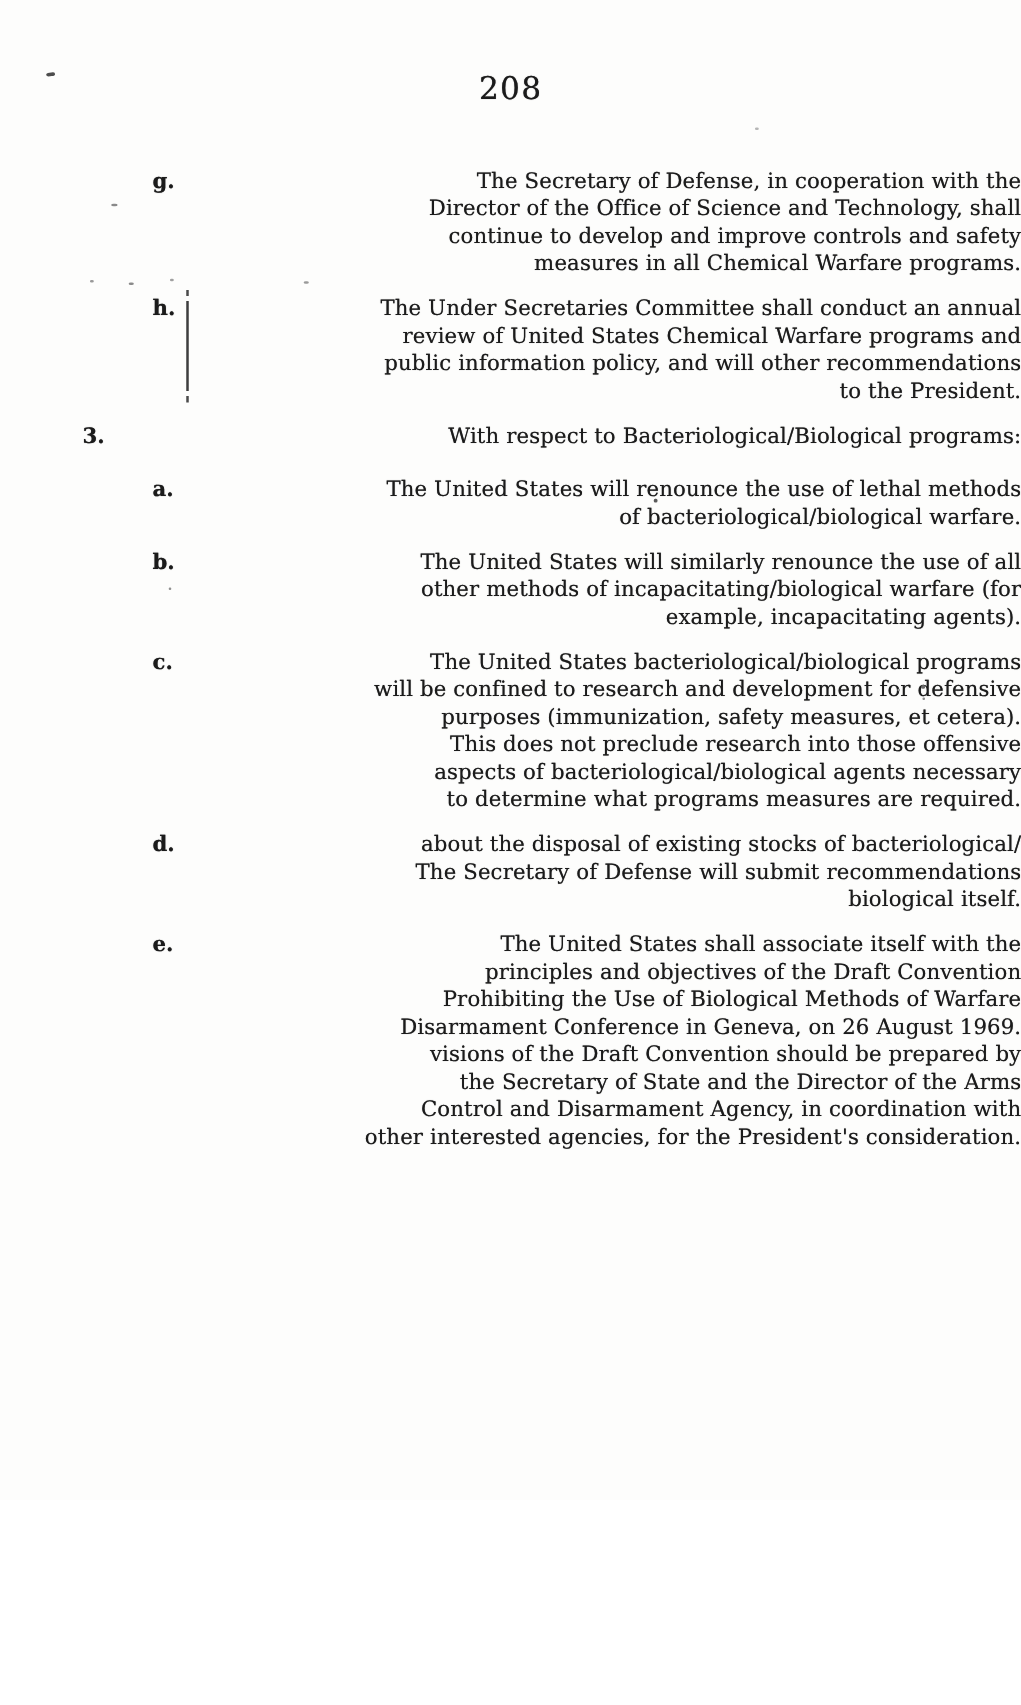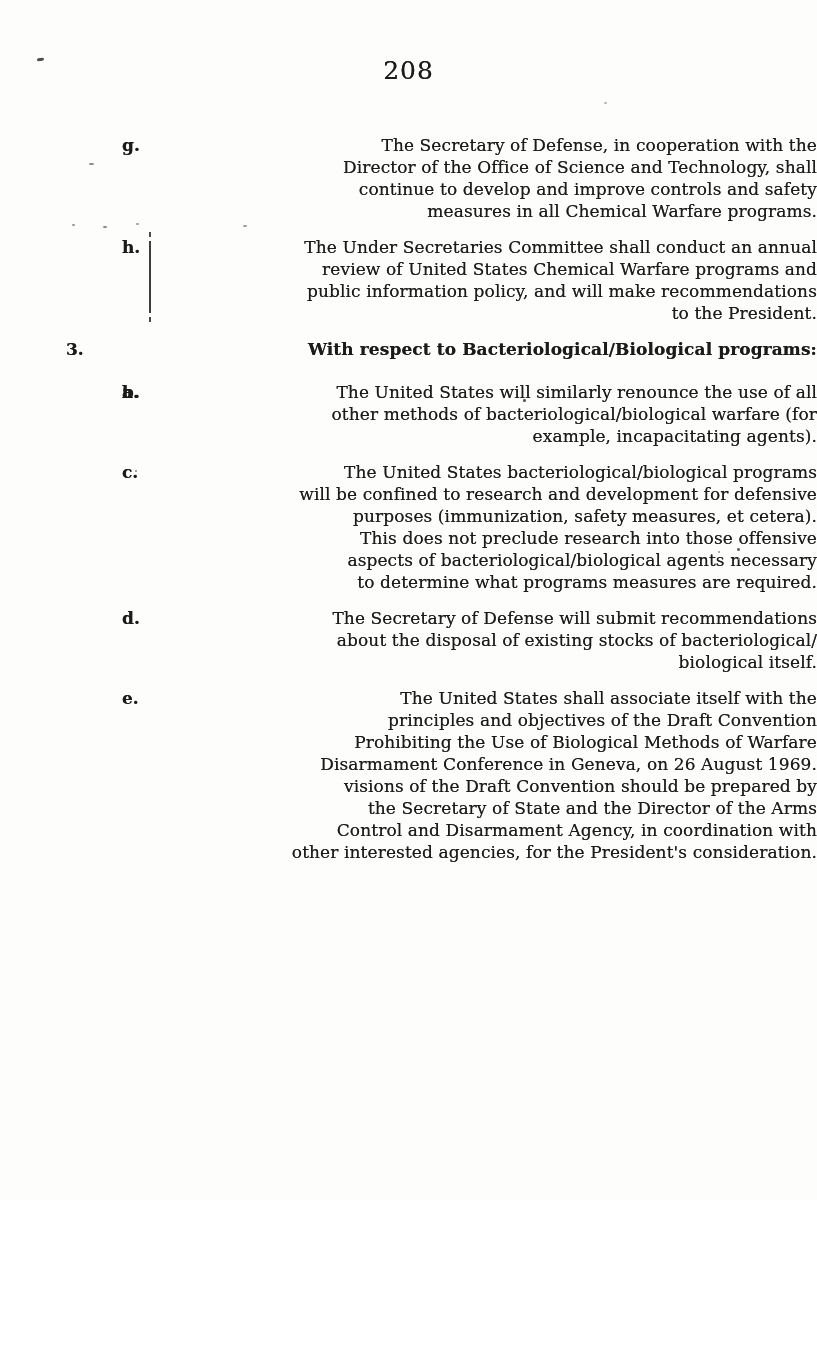--- a/index.html
+++ b/index.html
@@ -19,21 +19,21 @@
   }
   .content{position:absolute;top:134px;left:0;right:0;}
   .item{position:relative;margin-bottom:14px;}
   .item .label{
     position:absolute;left:122px;top:0;
     font-weight:bold;font-size:17px;line-height:22px;
     text-shadow:0 0 0.6px rgba(27,27,27,0.8);
   }
   .item .body{margin-left:176px;}
   .item.toplevel .label{left:66px;}
-  .item.toplevel .body{margin-left:124px;font-weight:bold;}
+  .item.toplevel .body{margin-left:124px;}
   .item.toplevel{margin-bottom:21px;}
   .line{
     font-size:17px;line-height:22px;white-space:nowrap;
     letter-spacing:0.1px;
     text-shadow:0 0 0.55px rgba(27,27,27,0.72);
     text-align:right;
   }
   .margin-line{
     position:absolute;left:149px;top:-4px;width:2px;height:90px;
     background:linear-gradient(to bottom,
@@ -61,62 +61,66 @@
         <div class="line">measures in all Chemical Warfare programs.</div>
       </div>
     </div>
 
     <div class="item">
       <span class="label">h.</span>
       <span class="margin-line"></span>
       <div class="body">
         <div class="line">The Under Secretaries Committee shall conduct an annual</div>
         <div class="line">review of United States Chemical Warfare programs and</div>
-        <div class="line">public information policy, and will make recommendations</div>
+        <div class="line">public information policy, and will other recommendations</div>
         <div class="line">to the President.</div>
       </div>
     </div>
 
     <div class="item toplevel">
       <span class="label">3.</span>
       <div class="body">
         <div class="line">With respect to Bacteriological/Biological programs:</div>
       </div>
     </div>
 
     <div class="item">
       <span class="label">a.</span>
+      <div class="body">
+        <div class="line">The United States will renounce the use of lethal methods</div>
+        <div class="line">of bacteriological/biological warfare.</div>
+      </div>
     </div>
 
     <div class="item">
       <span class="label">b.</span>
       <div class="body">
         <div class="line">The United States will similarly renounce the use of all</div>
-        <div class="line">other methods of bacteriological/biological warfare (for</div>
+        <div class="line">other methods of incapacitating/biological warfare (for</div>
         <div class="line">example, incapacitating agents).</div>
       </div>
     </div>
 
     <div class="item">
       <span class="label">c.</span>
       <div class="body">
         <div class="line">The United States bacteriological/biological programs</div>
         <div class="line">will be confined to research and development for defensive</div>
         <div class="line">purposes (immunization, safety measures, et cetera).</div>
         <div class="line">This does not preclude research into those offensive</div>
         <div class="line">aspects of bacteriological/biological agents necessary</div>
         <div class="line">to determine what programs measures are required.</div>
       </div>
     </div>
 
     <div class="item">
       <span class="label">d.</span>
       <div class="body">
+        <div class="line">about the disposal of existing stocks of bacteriological/</div>
         <div class="line">The Secretary of Defense will submit recommendations</div>
-        <div class="line">about the disposal of existing stocks of bacteriological/</div>
         <div class="line">biological itself.</div>
       </div>
     </div>
 
     <div class="item">
       <span class="label">e.</span>
       <div class="body">
         <div class="line">The United States shall associate itself with the</div>
         <div class="line">principles and objectives of the Draft Convention</div>
         <div class="line">Prohibiting the Use of Biological Methods of Warfare</div>

